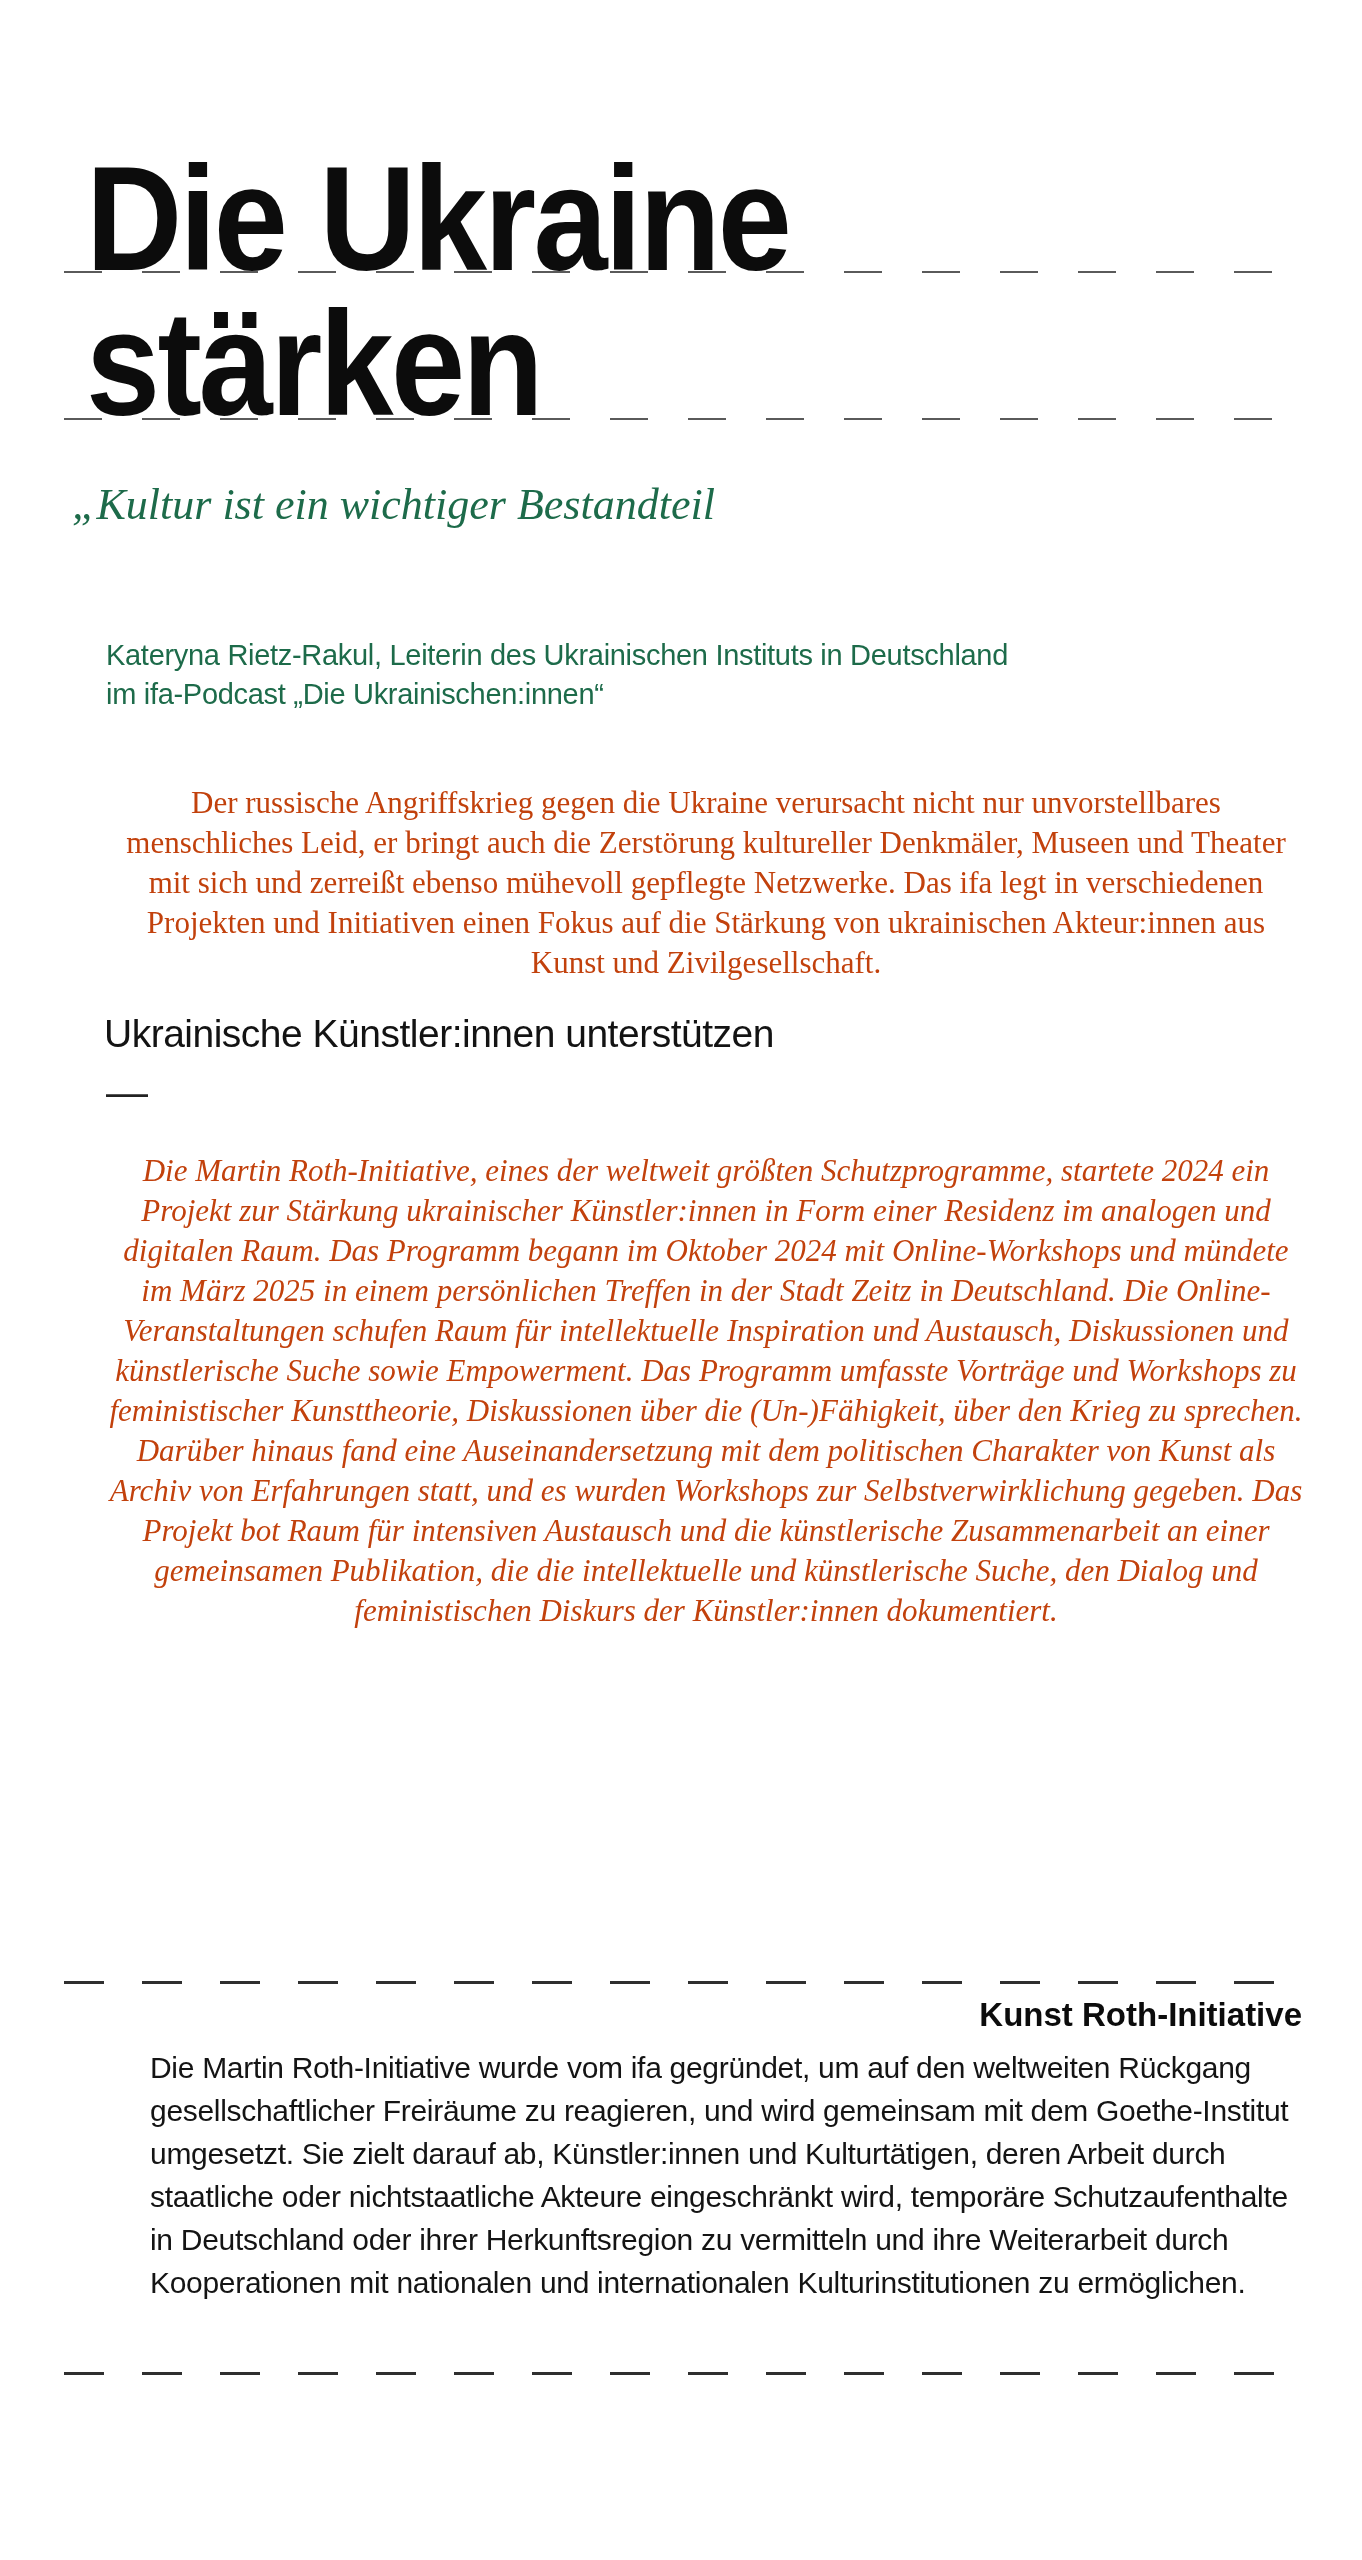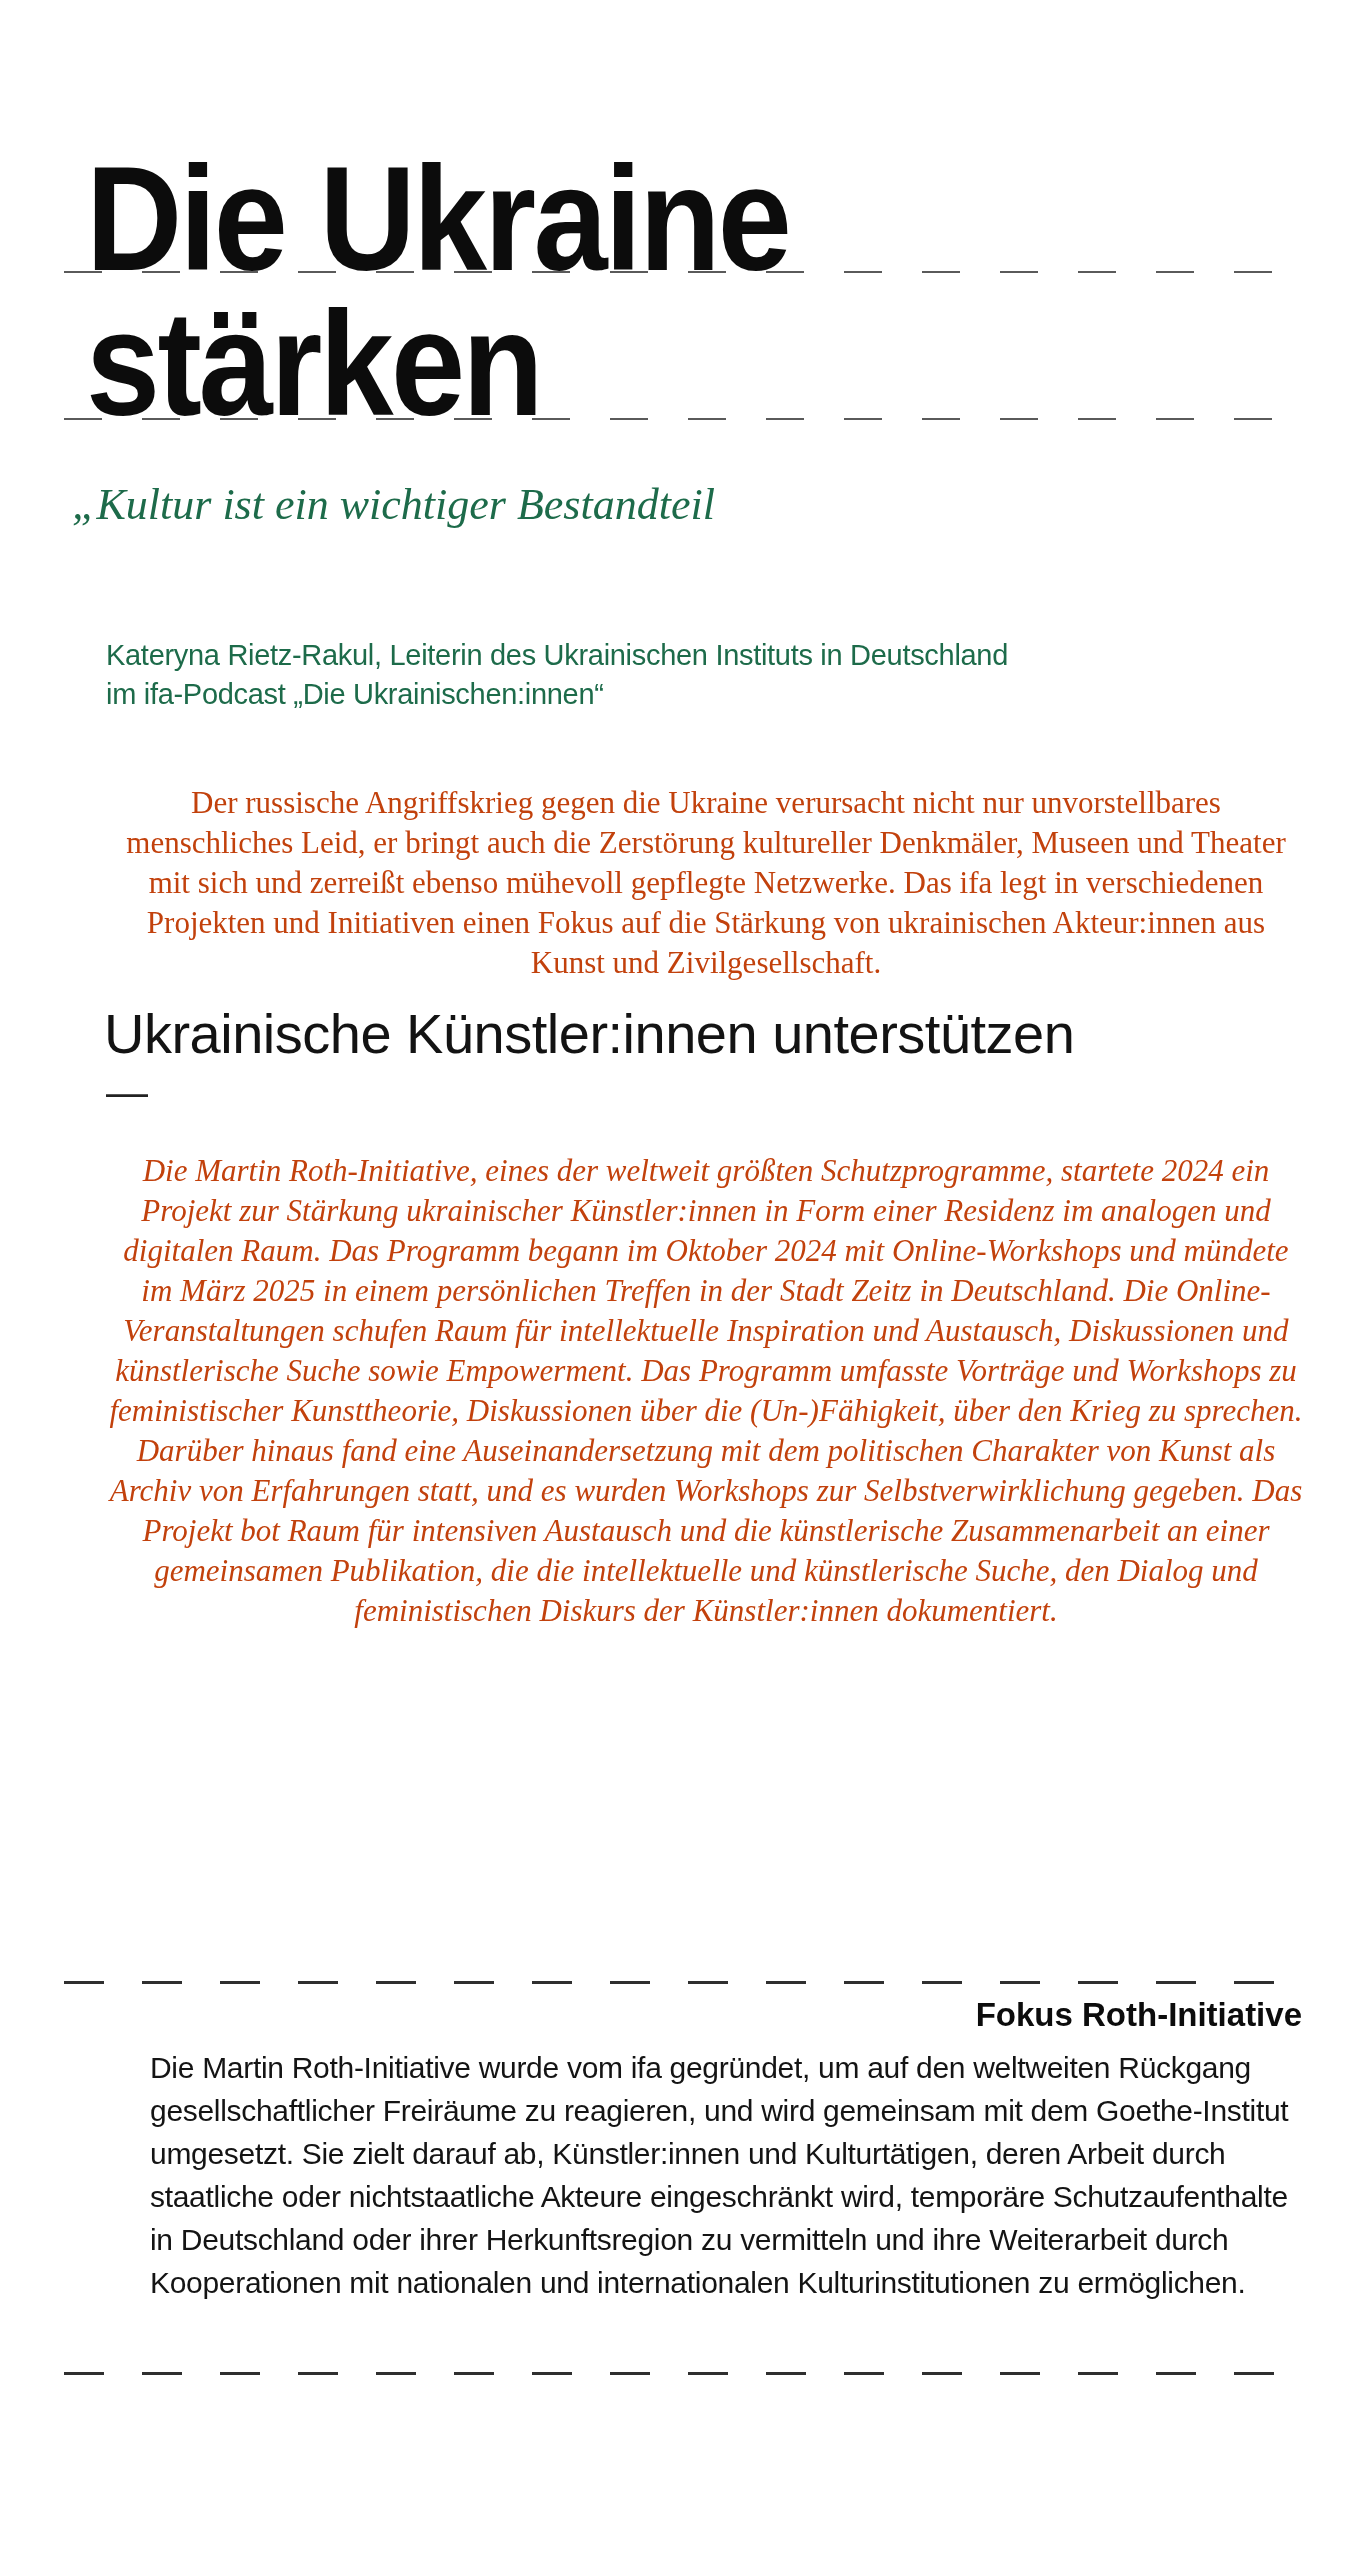--- a/index.html
+++ b/index.html
@@ -86,21 +86,21 @@
     color: #c2410c;
     text-align: center;
   }
   .intro { top: 752px; }
   .section-body { top: 1120px; font-style: italic; }
 
   .section-title {
     position: absolute;
     left: 104px;
     top: 1008px;
-    font-size: 56px;
+    font-size: 39px;
     line-height: 52px;
     letter-spacing: -0.5px;
     color: #131313;
     white-space: nowrap;
   }
   .section-divider {
     position: absolute;
     left: 106px;
     top: 1068px;
     font-size: 42px;
@@ -156,17 +156,17 @@
   </div>
 
   <p class="serif-par intro">Der russische Angriffskrieg gegen die Ukraine verursacht nicht nur unvorstellbares menschliches Leid, er bringt auch die Zerstörung kultureller Denkmäler, Museen und Theater mit sich und zerreißt ebenso mühevoll gepflegte Netzwerke. Das ifa legt in verschiedenen Projekten und Initiativen einen Fokus auf die Stärkung von ukrainischen Akteur:innen aus Kunst und Zivilgesellschaft.</p>
 
   <h2 class="section-title" style="margin:0; font-weight:400;">Ukrainische Künstler:innen unterstützen</h2>
   <div class="section-divider">—</div>
 
   <p class="serif-par section-body">Die Martin Roth-Initiative, eines der weltweit größten Schutzprogramme, startete 2024 ein Projekt zur Stärkung ukrainischer Künstler:innen in Form einer Residenz im analogen und digitalen Raum. Das Programm begann im Oktober 2024 mit Online-Workshops und mündete im März 2025 in einem persönlichen Treffen in der Stadt Zeitz in Deutschland. Die Online-Veranstaltungen schufen Raum für intellektuelle Inspiration und Austausch, Diskussionen und künstlerische Suche sowie Empowerment. Das Programm umfasste Vorträge und Workshops zu feministischer Kunsttheorie, Diskussionen über die (Un-)Fähigkeit, über den Krieg zu sprechen. Darüber hinaus fand eine Auseinandersetzung mit dem politischen Charakter von Kunst als Archiv von Erfahrungen statt, und es wurden Workshops zur Selbstverwirklichung gegeben. Das Projekt bot Raum für intensiven Austausch und die künstlerische Zusammenarbeit an einer gemeinsamen Publikation, die die intellektuelle und künstlerische Suche, den Dialog und feministischen Diskurs der Künstler:innen dokumentiert.</p>
 
   <div class="rule dark rule-box-top"></div>
-  <div class="infobox-title">Fokus Roth-Initiative</div>
+  <div class="infobox-title">Kunst Roth-Initiative</div>
   <p class="infobox-body" style="margin:0;">Die Martin Roth-Initiative wurde vom ifa gegründet, um auf den weltweiten Rückgang gesellschaftlicher Freiräume zu reagieren, und wird gemeinsam mit dem Goethe-Institut umgesetzt. Sie zielt darauf ab, Künstler:innen und Kulturtätigen, deren Arbeit durch staatliche oder nichtstaatliche Akteure eingeschränkt wird, temporäre Schutzaufenthalte in Deutschland oder ihrer Herkunftsregion zu vermitteln und ihre Weiterarbeit durch Kooperationen mit nationalen und internationalen Kulturinstitutionen zu ermöglichen.</p>
   <div class="rule dark rule-box-bottom"></div>
 
 </div>
 
 </body></html>

